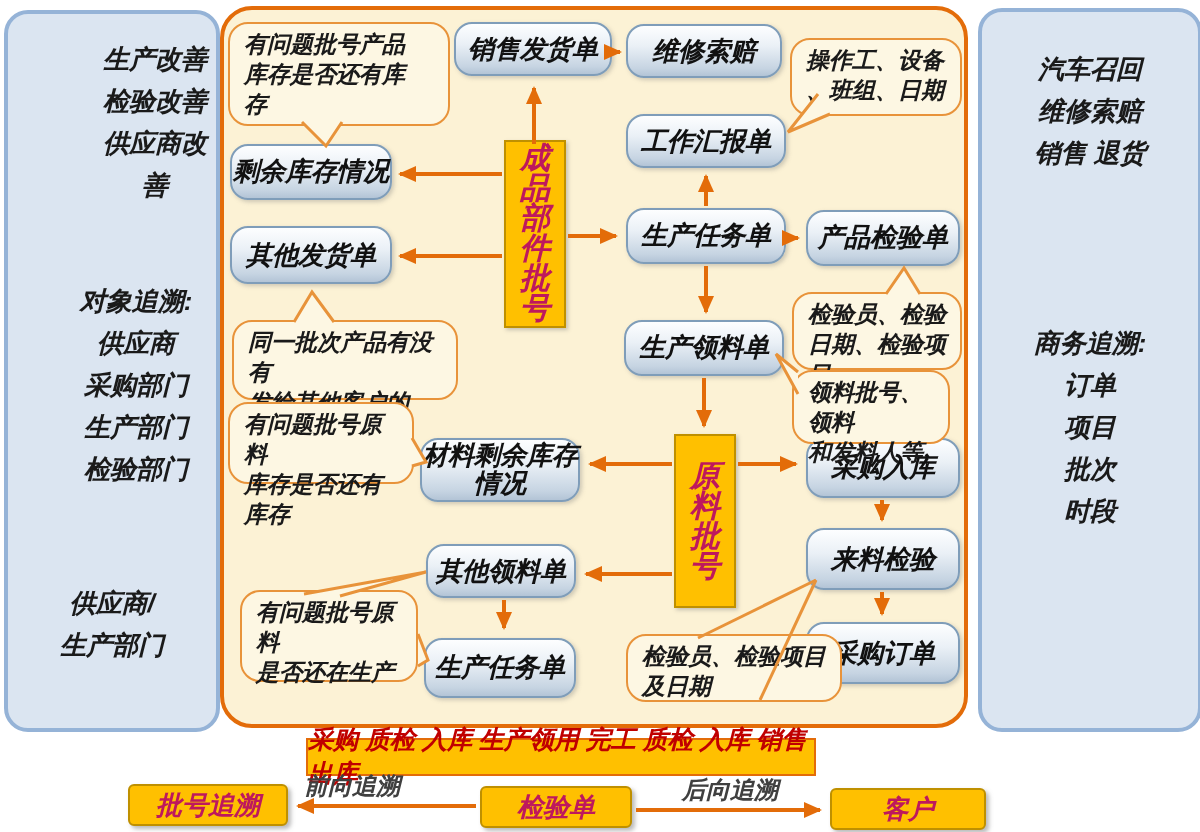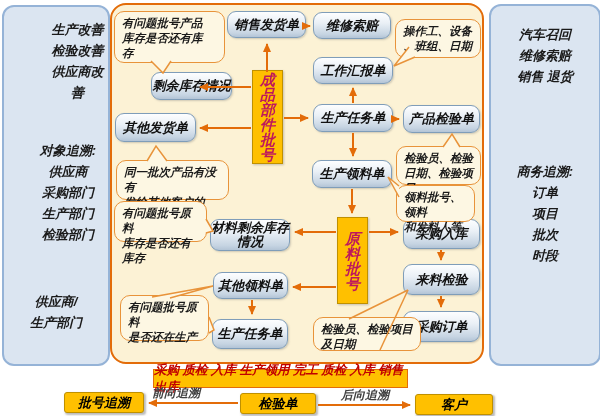--- a/index.html
+++ b/index.html
@@ -19,21 +19,21 @@
   .hub{position:absolute;z-index:3;box-sizing:border-box;background:#ffc000;border:1px solid #bf9000;
        display:flex;align-items:center;justify-content:center;text-align:center;
        font-weight:bold;font-style:italic;font-size:15px;color:#be185d;line-height:15px;
        word-break:break-all;box-shadow:1px 1px 2px rgba(120,120,120,.4);}
   .hub .vt{width:16px;}
   .callout{position:absolute;z-index:3;box-sizing:border-box;background:#fdf7e3;border:1.5px solid #e8933a;
            border-radius:10px;padding:4px 7px;font-weight:bold;font-style:italic;font-size:11.5px;
            line-height:15px;color:#1a1a1a;}
   .gold{position:absolute;z-index:3;box-sizing:border-box;background:#ffc000;border:1px solid #bf9000;
         border-radius:3px;display:flex;align-items:center;justify-content:center;
-        font-weight:bold;font-style:italic;font-size:13px;color:#000000;
+        font-weight:bold;font-style:italic;font-size:13px;color:#be185d;
         box-shadow:1.5px 1.5px 2px rgba(120,120,120,.5);}
   .procbar{position:absolute;left:153px;top:369px;width:255px;height:19px;z-index:3;box-sizing:border-box;
            background:#ffc000;border:1.5px solid #e36c09;display:flex;align-items:center;justify-content:center;
            font-weight:bold;font-style:italic;font-size:12.5px;color:#c00000;}
   .tracelabel{position:absolute;z-index:3;font-weight:bold;font-style:italic;font-size:12px;color:#404040;}
   svg.overlay{position:absolute;left:0;top:0;z-index:4;pointer-events:none;}
 </style>
 </head>
 <body>
 
@@ -64,21 +64,21 @@
   </div>
 
   <div class="container"></div>
 
   <div class="node" style="left:227px;top:11px;width:79px;height:27px;">销售发货单</div>
   <div class="node" style="left:313px;top:12px;width:78px;height:27px;">维修索赔</div>
   <div class="node" style="left:313px;top:57px;width:80px;height:27px;">工作汇报单</div>
   <div class="node" style="left:313px;top:104px;width:80px;height:28px;">生产任务单</div>
   <div class="node" style="left:403px;top:105px;width:77px;height:28px;">产品检验单</div>
   <div class="node" style="left:312px;top:160px;width:80px;height:28px;">生产领料单</div>
-  <div class="node" style="left:115px;top:72px;width:81px;height:28px;margin-left:36px;">剩余库存情况</div>
+  <div class="node" style="left:115px;top:72px;width:81px;height:28px;">剩余库存情况</div>
   <div class="node" style="left:115px;top:113px;width:81px;height:29px;">其他发货单</div>
   <div class="node ml" style="left:210px;top:219px;width:80px;height:32px;">材料剩余库存
 情况</div>
   <div class="node" style="left:213px;top:272px;width:75px;height:27px;">其他领料单</div>
   <div class="node" style="left:212px;top:319px;width:76px;height:30px;">生产任务单</div>
   <div class="node" style="left:403px;top:219px;width:77px;height:30px;">采购入库</div>
   <div class="node" style="left:403px;top:264px;width:77px;height:31px;">来料检验</div>
   <div class="node" style="left:403px;top:311px;width:77px;height:31px;">采购订单</div>
 
   <div class="hub" style="left:252px;top:70px;width:31px;height:94px;">

